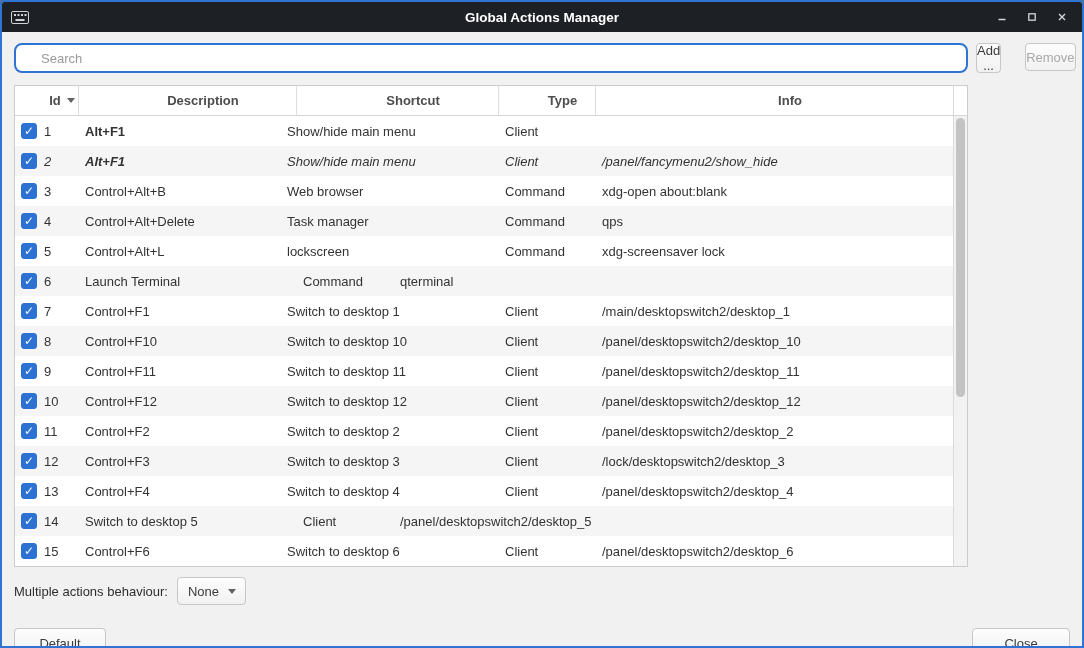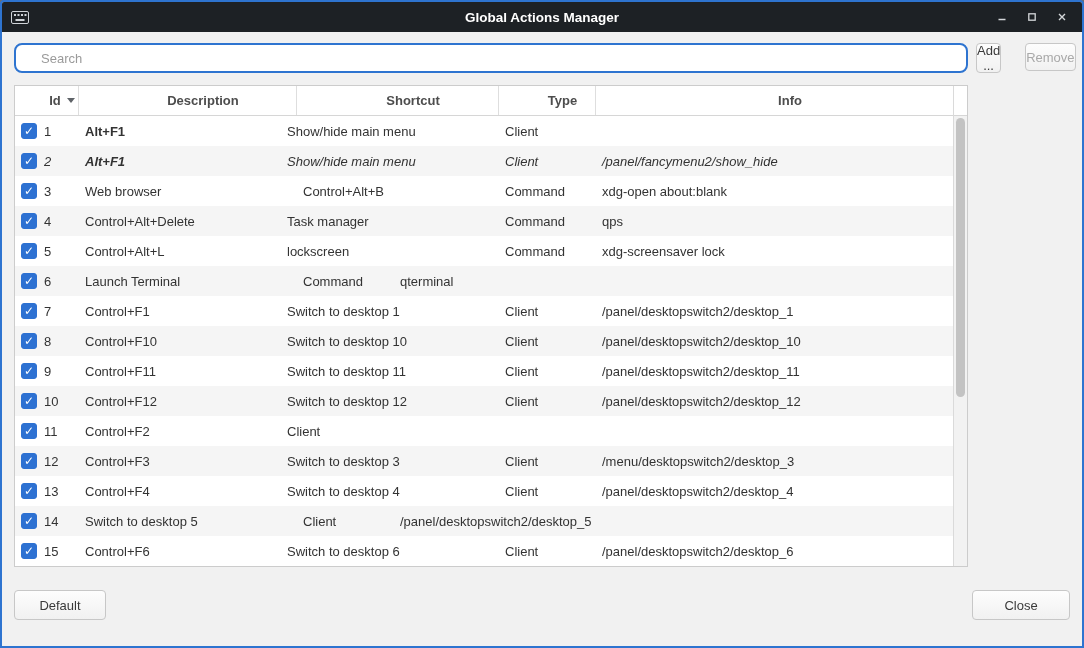--- a/index.html
+++ b/index.html
@@ -205,22 +205,22 @@
     <div class="tcell c-shortcut bold">Alt+F1</div>
     <div class="tcell c-desc">Show/hide main menu</div>
     <div class="tcell c-type">Client</div>
     <div class="tcell c-info">/panel/fancymenu2/show_hide</div>
   </div>
               <div class="trow">
     <div class="tcell c-id cell-id">
       <span class="checkbox checked"></span>
       <span>3</span>
     </div>
+    <div class="tcell c-shortcut">Control+Alt+B</div>
     <div class="tcell c-desc">Web browser</div>
-    <div class="tcell c-shortcut">Control+Alt+B</div>
     <div class="tcell c-type">Command</div>
     <div class="tcell c-info">xdg-open about:blank</div>
   </div>
               <div class="trow alt">
     <div class="tcell c-id cell-id">
       <span class="checkbox checked"></span>
       <span>4</span>
     </div>
     <div class="tcell c-shortcut">Control+Alt+Delete</div>
     <div class="tcell c-desc">Task manager</div>
@@ -247,21 +247,21 @@
     <div class="tcell c-info">qterminal</div>
   </div>
               <div class="trow">
     <div class="tcell c-id cell-id">
       <span class="checkbox checked"></span>
       <span>7</span>
     </div>
     <div class="tcell c-shortcut">Control+F1</div>
     <div class="tcell c-desc">Switch to desktop 1</div>
     <div class="tcell c-type">Client</div>
-    <div class="tcell c-info">/panel/desktopswitch2/desktop_1</div>
+    <div class="tcell c-info">/main/desktopswitch2/desktop_1</div>
   </div>
               <div class="trow alt">
     <div class="tcell c-id cell-id">
       <span class="checkbox checked"></span>
       <span>8</span>
     </div>
     <div class="tcell c-shortcut">Control+F10</div>
     <div class="tcell c-desc">Switch to desktop 10</div>
     <div class="tcell c-type">Client</div>
     <div class="tcell c-info">/panel/desktopswitch2/desktop_10</div>
@@ -285,31 +285,33 @@
     <div class="tcell c-desc">Switch to desktop 12</div>
     <div class="tcell c-type">Client</div>
     <div class="tcell c-info">/panel/desktopswitch2/desktop_12</div>
   </div>
               <div class="trow">
     <div class="tcell c-id cell-id">
       <span class="checkbox checked"></span>
       <span>11</span>
     </div>
     <div class="tcell c-shortcut">Control+F2</div>
-    <div class="tcell c-type">Client</div>
+    <div class="tcell c-desc">Switch to desktop 2</div>
+    <div class="tcell c-type">Client</div>
+    <div class="tcell c-info">/panel/desktopswitch2/desktop_2</div>
   </div>
               <div class="trow alt">
     <div class="tcell c-id cell-id">
       <span class="checkbox checked"></span>
       <span>12</span>
     </div>
     <div class="tcell c-shortcut">Control+F3</div>
     <div class="tcell c-desc">Switch to desktop 3</div>
     <div class="tcell c-type">Client</div>
-    <div class="tcell c-info">/menu/desktopswitch2/desktop_3</div>
+    <div class="tcell c-info">/lock/desktopswitch2/desktop_3</div>
   </div>
               <div class="trow">
     <div class="tcell c-id cell-id">
       <span class="checkbox checked"></span>
       <span>13</span>
     </div>
     <div class="tcell c-shortcut">Control+F4</div>
     <div class="tcell c-desc">Switch to desktop 4</div>
     <div class="tcell c-type">Client</div>
     <div class="tcell c-info">/panel/desktopswitch2/desktop_4</div>
@@ -344,20 +346,27 @@
       </div>
 
       <div class="side-col">
         <button class="btn tall">Add ...</button>
         <button class="btn disabled">Remove</button>
         <button class="btn disabled">Modify ...</button>
         <button class="btn disabled btn-swap">Swap</button>
       </div>
     </div>
 
+    <div class="behaviour-row">
+      <span>Multiple actions behaviour:</span>
+      <span class="combo">
+        <span>None</span>
+        <span class="combo-arrow"></span>
+      </span>
+    </div>
 
     <div class="bottom-row">
       <button class="btn btn-default">Default</button>
       <button class="btn btn-close">Close</button>
     </div>
 
   </div>
 </div>
 
 </body></html>

